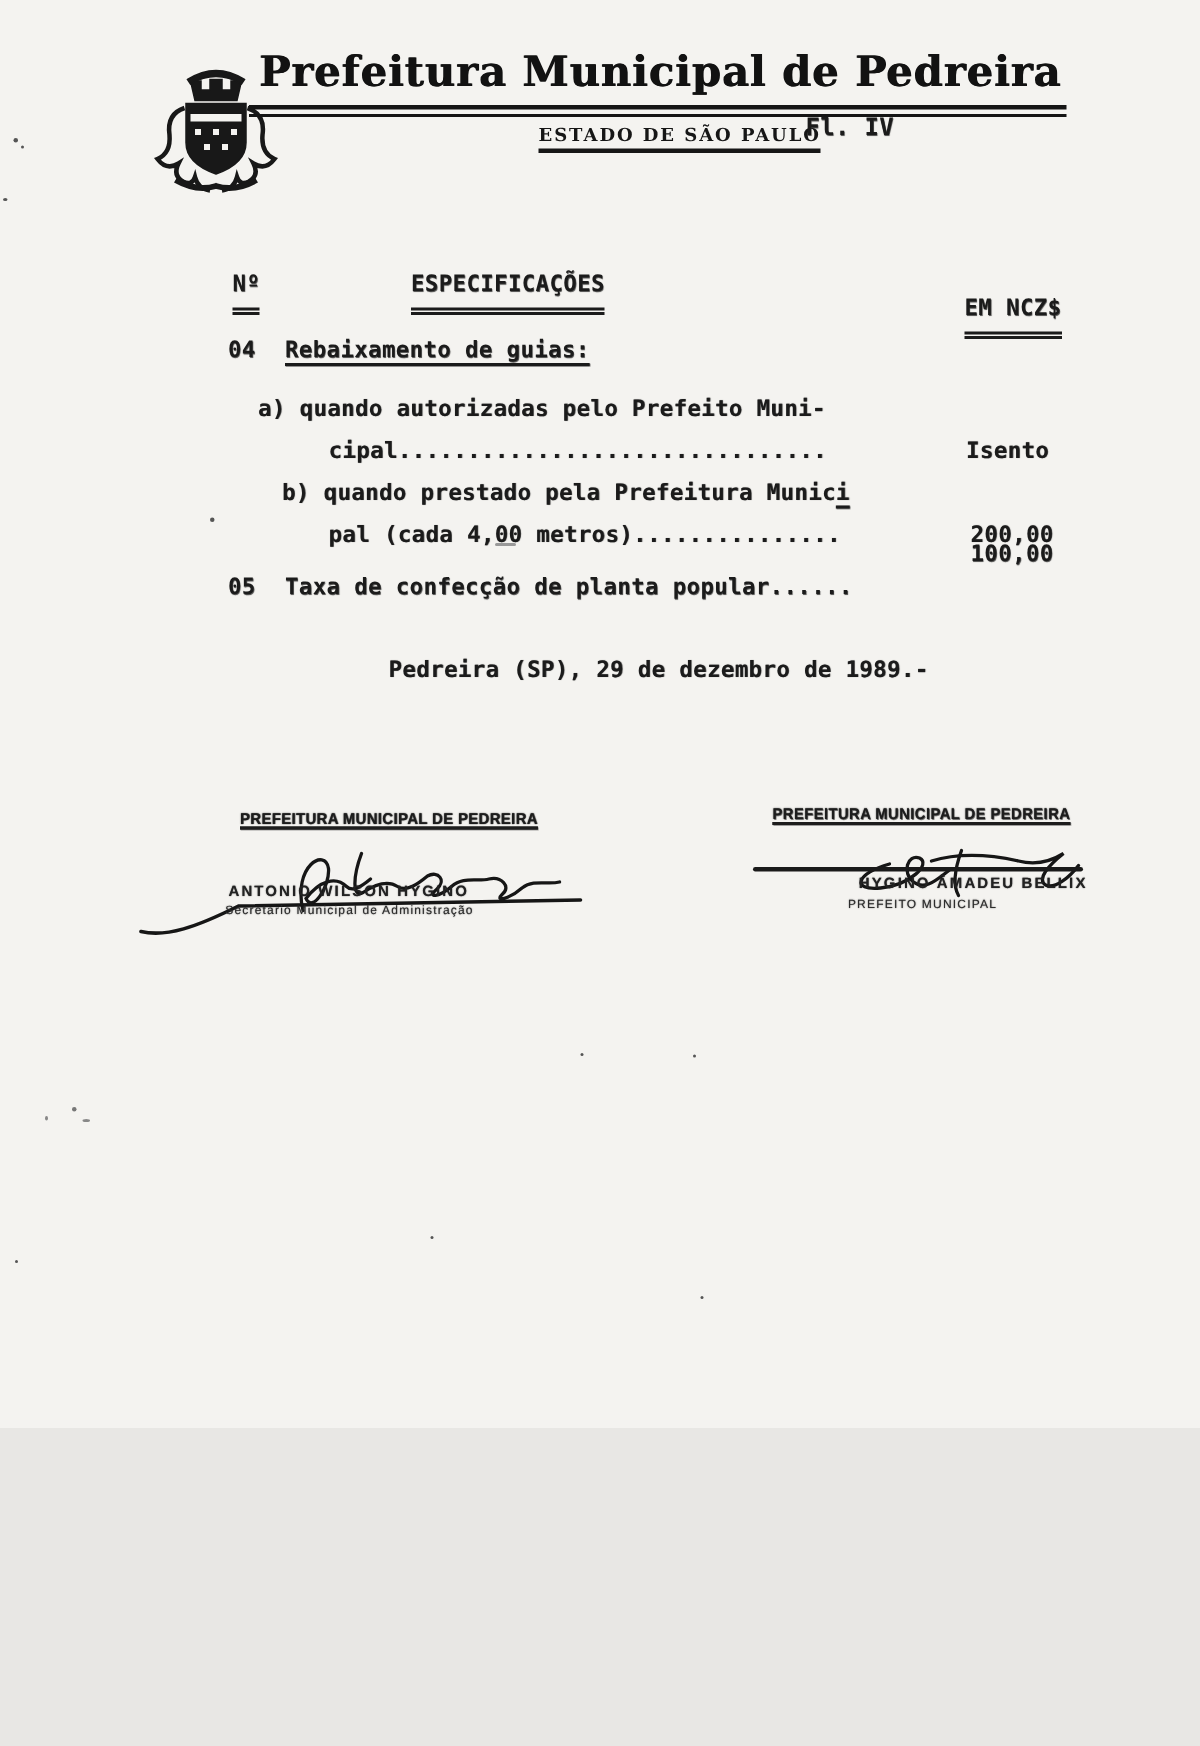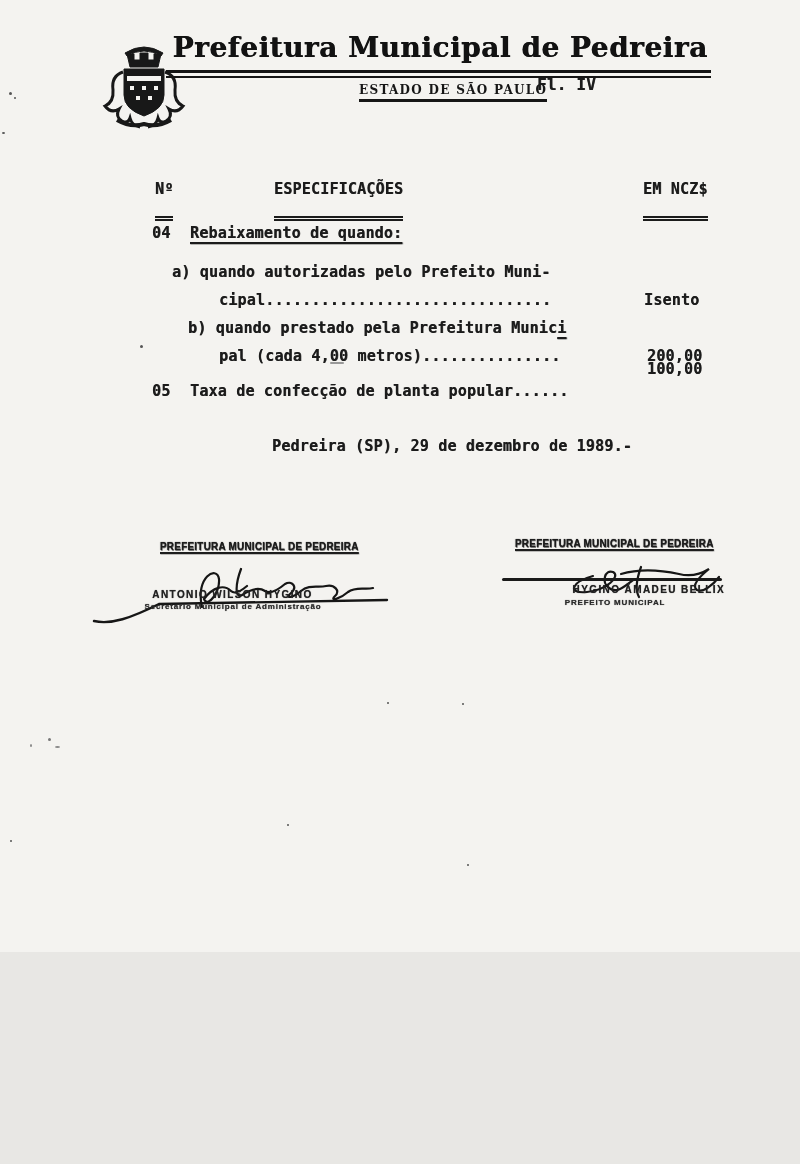--- a/index.html
+++ b/index.html
@@ -21,21 +21,21 @@
     font-family:"DejaVu Sans Mono", monospace;
     font-weight:700;
     font-size:15px;
     line-height:18px;
     letter-spacing:0.2px;
     color:var(--ink);
     text-shadow:0.4px 0.4px 0.5px rgba(25,25,25,0.75);
   }
   .tw-sm{font-size:16px;}
   .u{ text-decoration:underline; text-decoration-thickness:2px; text-underline-offset:3.5px; }
-  .dbl{ border-bottom:5px double var(--ink); padding-bottom:18px; }
+  .dbl{ border-bottom:5px double var(--ink); padding-bottom:7px; }
   
   .title{
     font-family:"DejaVu Serif", serif;
     font-weight:700;
     font-size:28px;
     letter-spacing:0.5px;
     color:#121212;
     text-shadow:0.5px 0 0 #121212;
   }
   .rule2{
@@ -71,21 +71,21 @@
     font-family:"Liberation Sans", sans-serif;
     font-weight:700;
     font-size:10px;
     letter-spacing:1.4px;
     color:#222;
     text-shadow:0 0 0.8px rgba(30,30,30,0.85);
     text-align:center;
   }
   .sig-role{
     font-family:"Liberation Sans", sans-serif;
-    font-weight:700;
+    font-weight:400;
     font-size:8px;
     letter-spacing:0.8px;
     color:#2c2c2c;
     text-shadow:0 0 0.9px rgba(40,40,40,0.8);
     text-align:center;
   }
   .sigline{background:#1a1a1a;border-radius:2px;}
   .speck{position:absolute;background:#555;border-radius:50%;}
 </style>
 </head>
@@ -116,38 +116,38 @@
     </svg>
   </div>
 
   <div class="abs title" style="left:166px;top:31px;width:548px;text-align:center;">Prefeitura Municipal de Pedreira</div>
   <div class="abs rule2" style="left:166px;top:70px;width:545px;"></div>
   <div class="abs estado" style="left:359px;top:83px;">ESTADO DE SÃO PAULO</div>
   <div class="abs tw tw-sm" style="left:537px;top:76px;">Fl. IV</div>
 
   <div class="abs tw" style="left:155px;top:180px;"><span class="dbl">Nº</span></div>
   <div class="abs tw" style="left:274px;top:180px;"><span class="dbl">ESPECIFICAÇÕES</span></div>
-  <div class="abs tw" style="left:643px;top:180px;"><span class="dbl">EM NCZ$</span></div>
+  <div class="abs tw" style="left:643px;top:196px;"><span class="dbl">EM NCZ$</span></div>
 
   <div class="abs tw" style="left:152px;top:224px;">04</div>
-  <div class="abs tw u" style="left:190px;top:224px;">Rebaixamento de quando:</div>
+  <div class="abs tw u" style="left:190px;top:224px;">Rebaixamento de guias:</div>
 
   <div class="abs tw" style="left:172px;top:263px;">a) quando autorizadas pelo Prefeito Muni-</div>
   <div class="abs tw" style="left:219px;top:291px;">cipal...............................</div>
   <div class="abs tw" style="left:644px;top:291px;">Isento</div>
 
   <div class="abs tw" style="left:188px;top:319px;"><span>b) quando prestado pela Prefeitura Munic</span><span class="u">i</span></div>
   <div class="abs tw" style="left:219px;top:347px;">pal (cada 4,00 metros)...............</div>
   <div class="abs tw" style="left:647px;top:347px;">200,00</div>
 
   <div class="abs tw" style="left:152px;top:382px;">05</div>
   <div class="abs tw" style="left:190px;top:382px;">Taxa de confecção de planta popular......</div>
   <div class="abs tw" style="left:647px;top:360px;">100,00</div>
 
-  <div class="abs tw" style="left:272px;top:437px;">Pedreira (SP), 29 de dezembro de 1989.-</div>
+  <div class="abs tw" style="left:259px;top:437px;">Pedreira (SP), 29 de dezembro de 1989.-</div>
 
   <div class="abs stamp" style="left:160px;top:540px;width:190px;">PREFEITURA MUNICIPAL DE PEDREIRA</div>
   <div class="abs" style="left:50px;top:546px;width:320px;height:64px;">
     <svg width="320" height="64" viewBox="0 0 320 64" xmlns="http://www.w3.org/2000/svg">
       <g fill="none" stroke="#161616" stroke-linecap="round">
         <path d="M5 56 C 22 60 42 53 70 39 L 298 35" stroke-width="2.4"></path>
         <path d="M113 42 C 106 12 128 0 130 14 C 131 26 119 44 115 34 C 124 22 135 19 142 26 C 146 30 152 26 158 21
                  M152 4 C 146 20 146 34 153 30 C 162 24 170 22 176 26 C 182 30 190 24 196 19 C 203 15 209 22 202 28
                  C 195 34 204 33 212 26 C 220 19 229 23 237 21 C 245 19 252 26 246 31 C 240 37 251 34 259 27 C 267 21 276 25 284 23" stroke-width="2.2"></path>
       </g>

